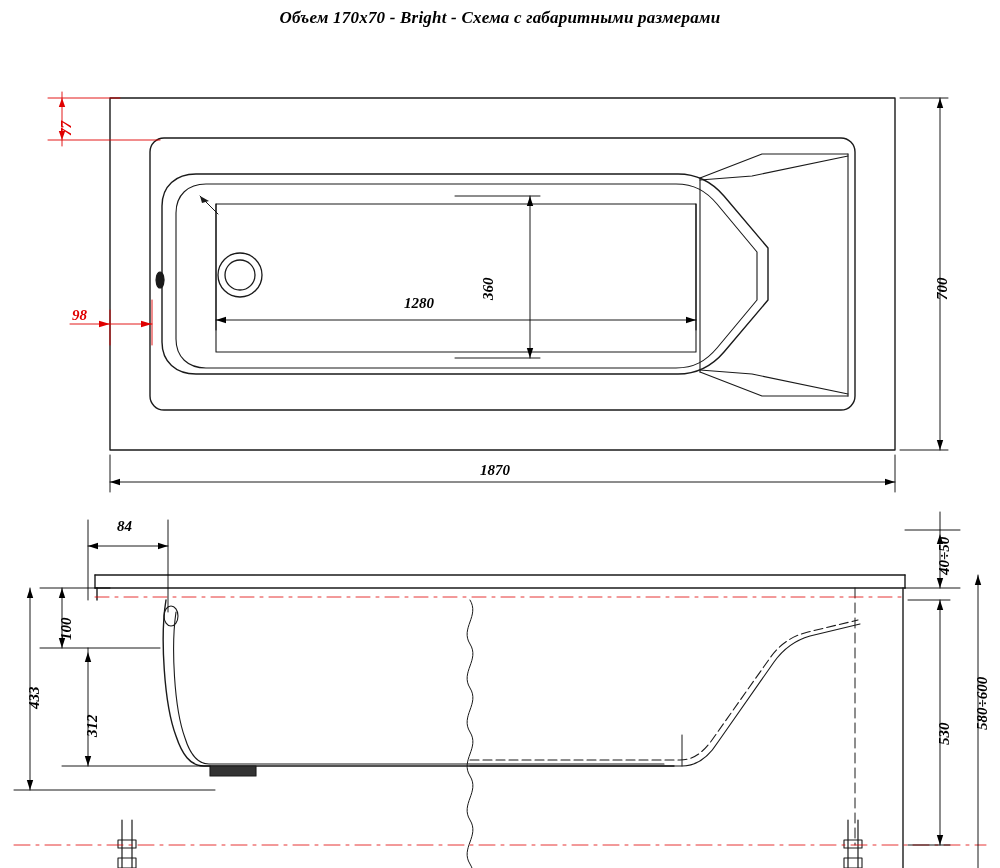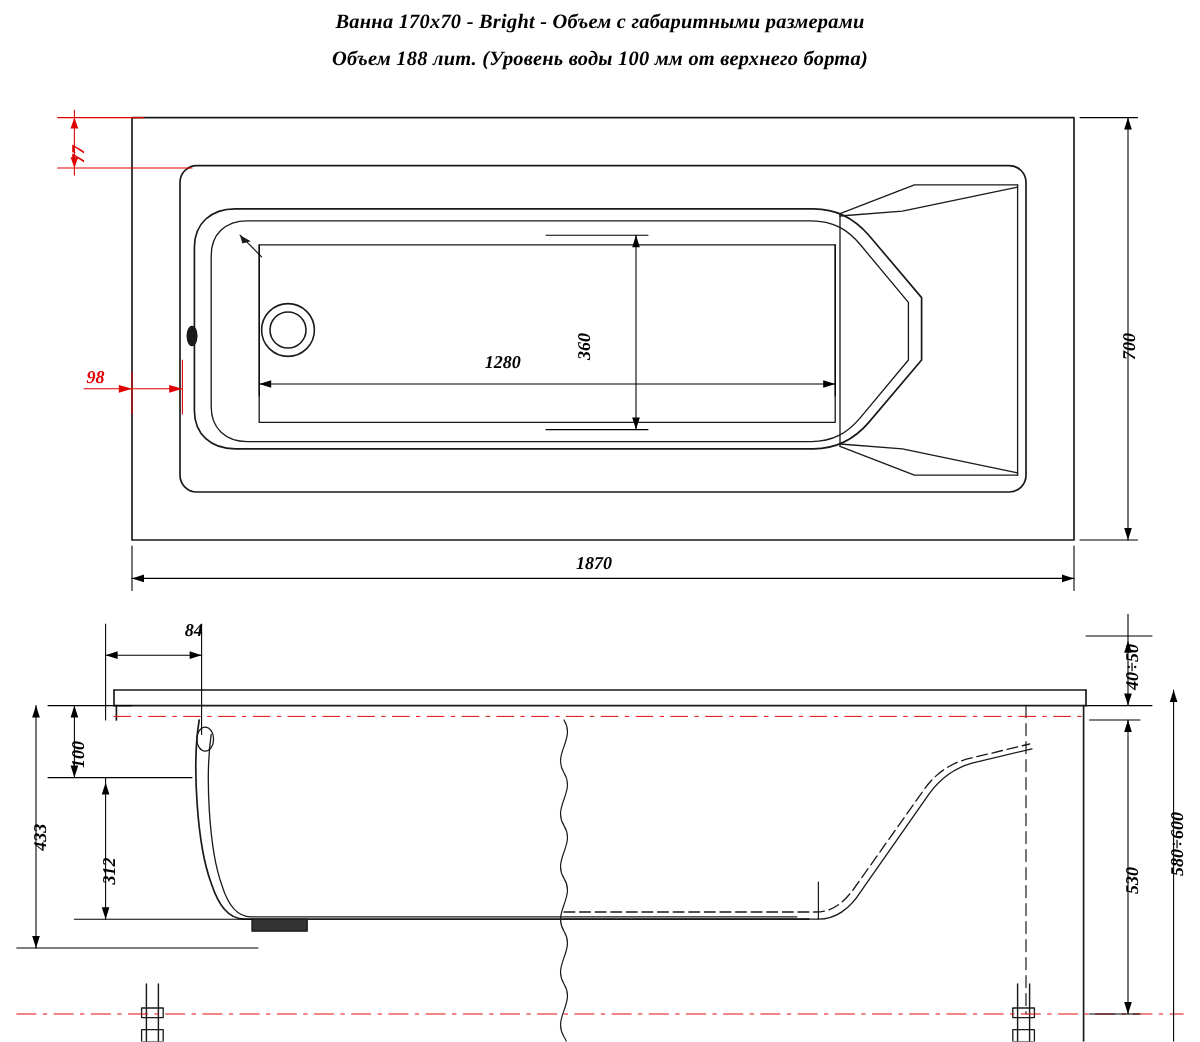--- a/index.html
+++ b/index.html
@@ -45,22 +45,21 @@
     transform: rotate(-90deg);
     transform-origin: left top;
   }
   svg { display: block; }
 </style>
 </head>
 <body>
 
 <div id="sheet">
 
-  <div class="title-line" id="title-1">Ванна 170х70 - Bright - Объем с габаритными размерами</div>
-  <div class="title-line" id="title-2">Объем 188 лит. (Уровень воды 100 мм от верхнего борта)</div>
+  <div class="title-line" id="title-1">Объем 170х70 - Bright - Схема с габаритными размерами</div>
 
   <svg width="1000" height="868" viewBox="0 0 1000 868">
     <g fill="none" stroke="#1a1a1a" stroke-width="1.4" stroke-linejoin="round" stroke-linecap="round">
 
       <g>
 
         <rect x="110" y="98" width="785" height="352"></rect>
 
         <path d="M150 138 h705 v272 h-705 a0,0 0 0 1 0,0 z" transform="translate(0,0)" stroke="none"></path>
         <rect x="150" y="138" width="705" height="272" rx="14"></rect>
@@ -219,21 +218,21 @@
   <div class="lbl red" style="left:72px; top:307px;">98</div>
 
   <div class="lbl" style="left:404px; top:295px;">1280</div>
 
   <div class="lbl vert" style="left:480px; top:300px;">360</div>
 
   <div class="lbl vert" style="left:934px; top:300px;">700</div>
 
   <div class="lbl" style="left:480px; top:462px;">1870</div>
 
-  <div class="lbl" style="left:117px; top:518px;margin-left:37px;">84</div>
+  <div class="lbl" style="left:117px; top:518px;">84</div>
 
   <div class="lbl vert" style="left:58px; top:640px;">100</div>
 
   <div class="lbl vert" style="left:84px; top:737px;">312</div>
 
   <div class="lbl vert" style="left:26px; top:709px;">433</div>
 
   <div class="lbl vert" style="left:936px; top:575px;">40÷50</div>
 
   <div class="lbl vert" style="left:936px; top:745px;">530</div>

